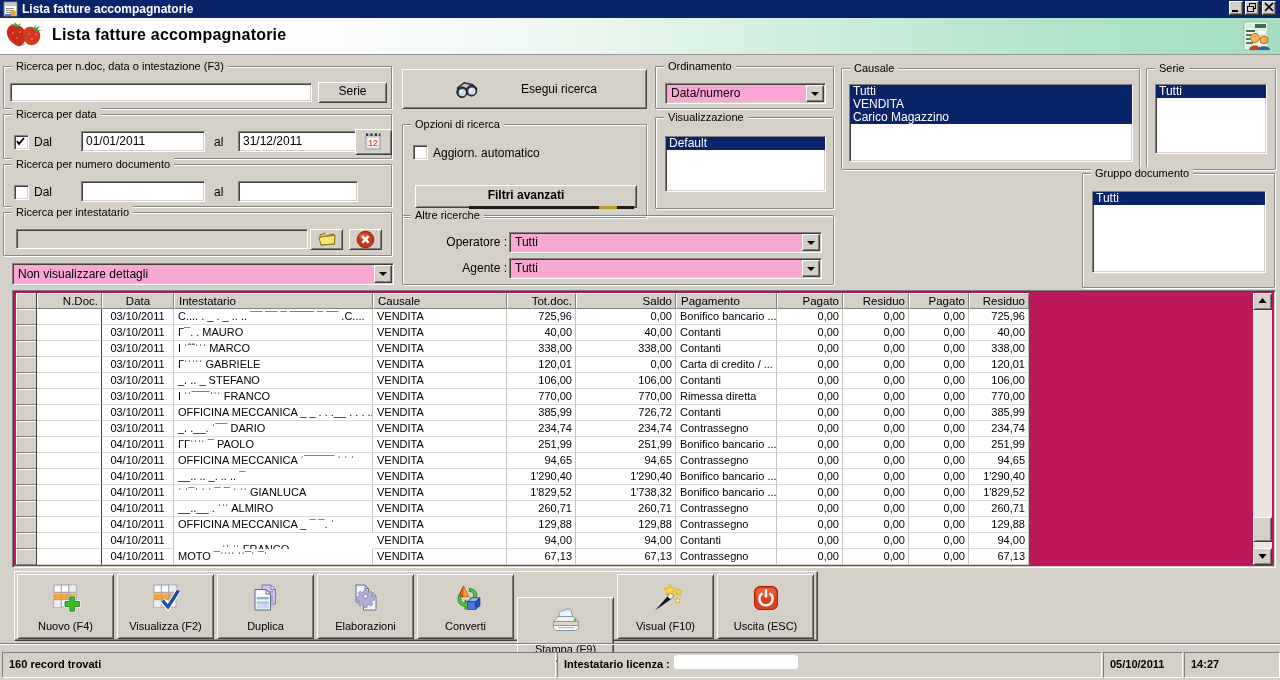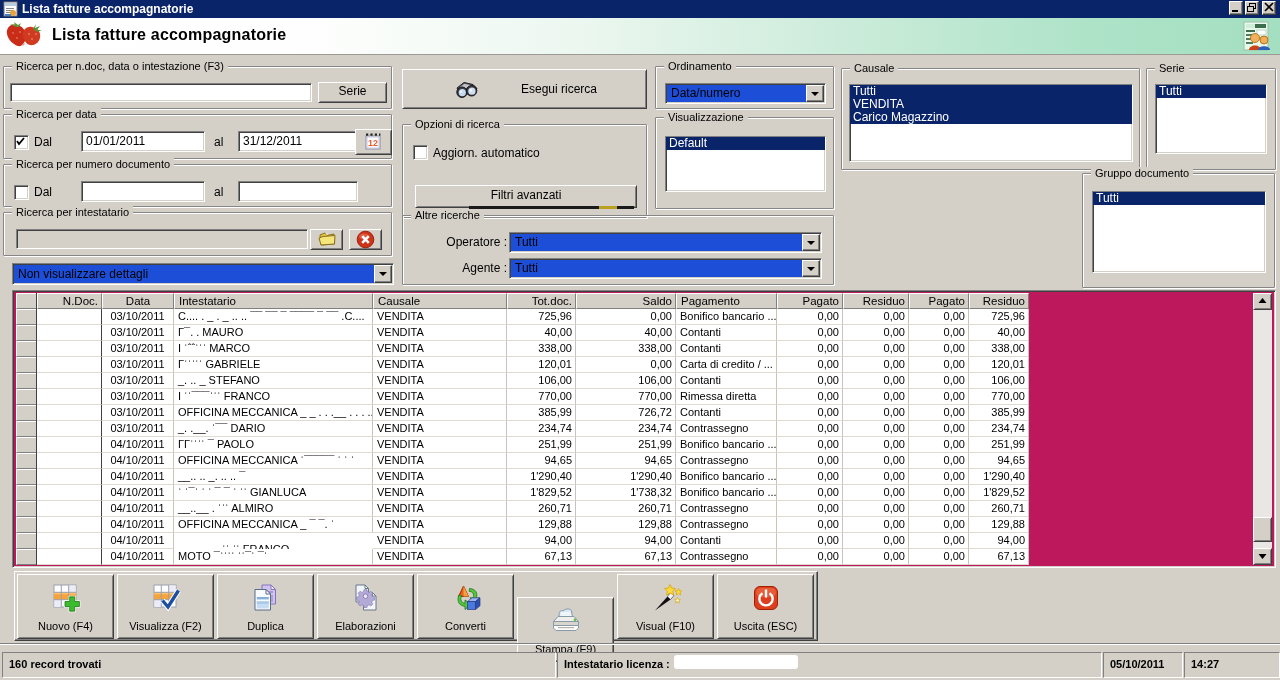--- a/index.html
+++ b/index.html
@@ -12,21 +12,21 @@
 #titlebar .txt{position:absolute;left:22px;top:2px;color:#fff;font-weight:bold;font-size:12px;letter-spacing:0px;}
 .tbtn{position:absolute;top:1px;width:14px;height:14px;box-sizing:border-box;background:#d4d0c8;border:1px solid;border-color:#fff #404040 #404040 #fff;box-shadow:inset -1px -1px 0 #808080;font-size:9px;text-align:center;line-height:11px;font-weight:bold;}
 
 #hdr{left:0;top:18px;width:1280px;height:36px;background:linear-gradient(90deg,#ffffff 0%,#fdfefd 25%,#ecf7f0 45%,#cdecdb 65%,#aee3c8 85%,#a4dfc1 100%);border-bottom:1px solid #9c9a94;}
 #hdr .t{position:absolute;left:52px;top:8px;font-size:16px;font-weight:bold;letter-spacing:0.2px;}
 
 .inp{position:absolute;background:#fff;border:1px solid;border-color:#808080 #fff #fff #808080;box-shadow:inset 1px 1px 0 #404040,inset -1px -1px 0 #d4d0c8;text-align:center;}
 .inp .v{position:absolute;left:4px;top:2px;font-size:12px;}
 .dis{background:#d4d0c8;}
 .cb{position:absolute;width:13px;height:13px;background:#fff;border:1px solid;border-color:#808080 #fff #fff #808080;box-shadow:inset 1px 1px 0 #404040,inset -1px -1px 0 #d4d0c8;}
-.combo{position:absolute;background:#1d4ed8;border:1px solid;border-color:#808080 #fff #fff #808080;box-shadow:inset 1px 1px 0 #404040,inset -1px -1px 0 #d4d0c8;}
+.combo{position:absolute;background:#f9a8d4;border:1px solid;border-color:#808080 #fff #fff #808080;box-shadow:inset 1px 1px 0 #404040,inset -1px -1px 0 #d4d0c8;}
 .combo .v{position:absolute;left:5px;top:2px;font-size:12px;}
 .combo .dd{position:absolute;right:1px;top:1px;width:16px;bottom:1px;background:#d4d0c8;border:1px solid;border-color:#fff #404040 #404040 #fff;box-shadow:inset -1px -1px 0 #808080;}
 .arr{position:absolute;left:4px;top:6px;width:0;height:0;border:4px solid transparent;border-top:4px solid #000;border-bottom:none;}
 .list{position:absolute;background:#fff;border:1px solid;border-color:#808080 #fff #fff #808080;box-shadow:inset 1px 1px 0 #404040,inset -1px -1px 0 #d4d0c8;overflow:hidden;}
 .li{height:13px;line-height:13px;padding-left:3px;font-size:12px;}
 .sel{background:#0a246a;color:#fff;}
 .btn{position:absolute;background:#d4d0c8;border:1px solid;border-color:#fff #404040 #404040 #fff;box-shadow:inset 1px 1px 0 #d4d0c8,inset -1px -1px 0 #808080;text-align:center;}
 
 #grid{left:12px;top:290px;width:1262px;height:276px;background:#be185d;border:1px solid;border-color:#808080 #fff #fff #808080;box-shadow:inset 1px 1px 0 #404040,inset -1px -1px 0 #d4d0c8;}
 .hc{position:absolute;top:2px;height:16px;background:#d4d0c8;border:1px solid;border-color:#fff #808080 #808080 #fff;box-sizing:border-box;font-size:11.5px;line-height:15px;}
@@ -186,21 +186,21 @@
     <circle cx="7.2" cy="10.6" r="1.2" fill="#f0f6fc"></circle>
     <circle cx="16.8" cy="9.2" r="1.2" fill="#f4f8fd"></circle>
   </svg>
   <div style="position:absolute;left:118px;top:12px;font-size:12px;">Esegui ricerca</div>
 </div>
 
 <div class="abs gb" style="left:402px;top:124px;width:243px;height:92px;">
   <span class="lbl">Opzioni di ricerca</span>
   <div class="cb" style="left:10px;top:20px;"></div>
   <div class="abs" style="left:30px;top:21px;font-size:12px;">Aggiorn. automatico</div>
-  <div class="btn" style="left:12px;top:60px;width:220px;height:21px;line-height:19px;font-size:12px;">Filtri avanzati</div>
+  <div class="btn" style="left:12px;top:60px;width:220px;height:21px;line-height:19px;font-size:12px;font-weight:bold;">Filtri avanzati</div>
   <div class="abs" style="left:66px;top:81px;width:165px;height:3px;background:#1a1a1a;"></div>
   <div class="abs" style="left:196px;top:81px;width:18px;height:3px;background:#b8a020;"></div>
 </div>
 
 <div class="abs gb" style="left:402px;top:215px;width:430px;height:68px;">
   <span class="lbl">Altre ricerche</span>
   <div class="abs" style="left:36px;top:19px;width:68px;text-align:right;font-size:12px;">Operatore :</div>
   <div class="combo" style="left:106px;top:16px;width:311px;height:19px;">
         <span class="v" style="top:2px;">Tutti</span>
         <div class="dd">

